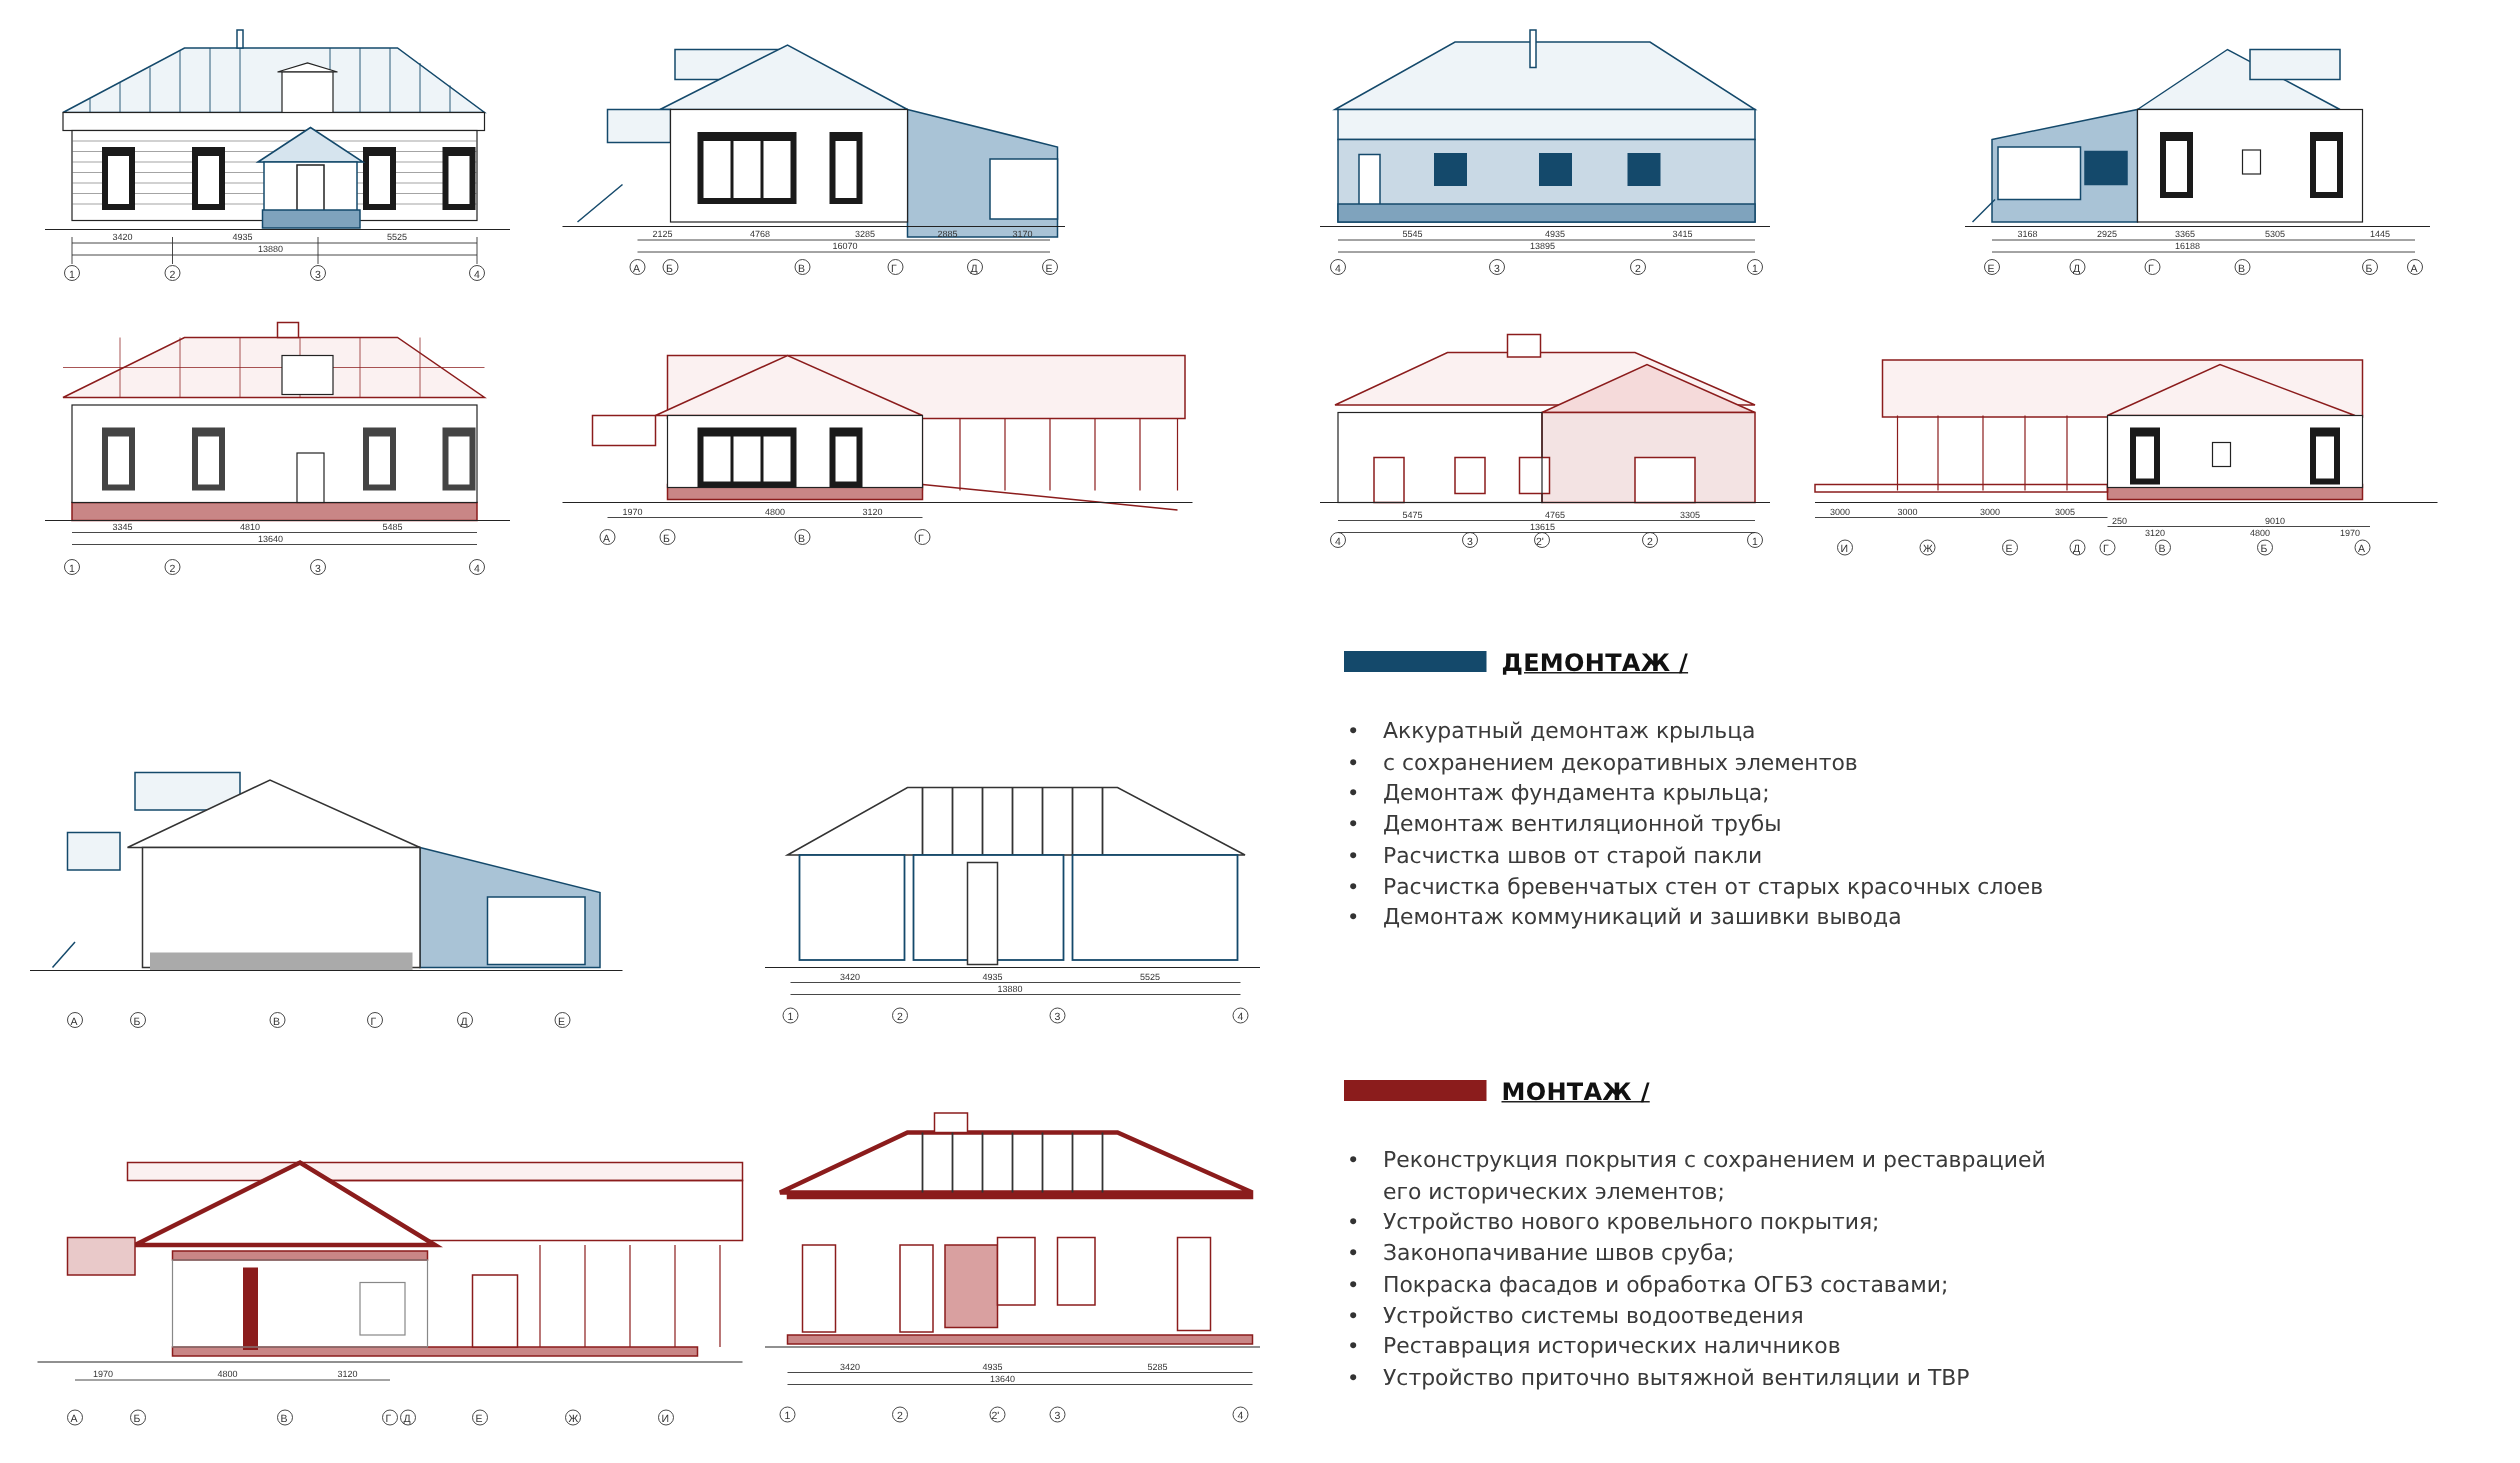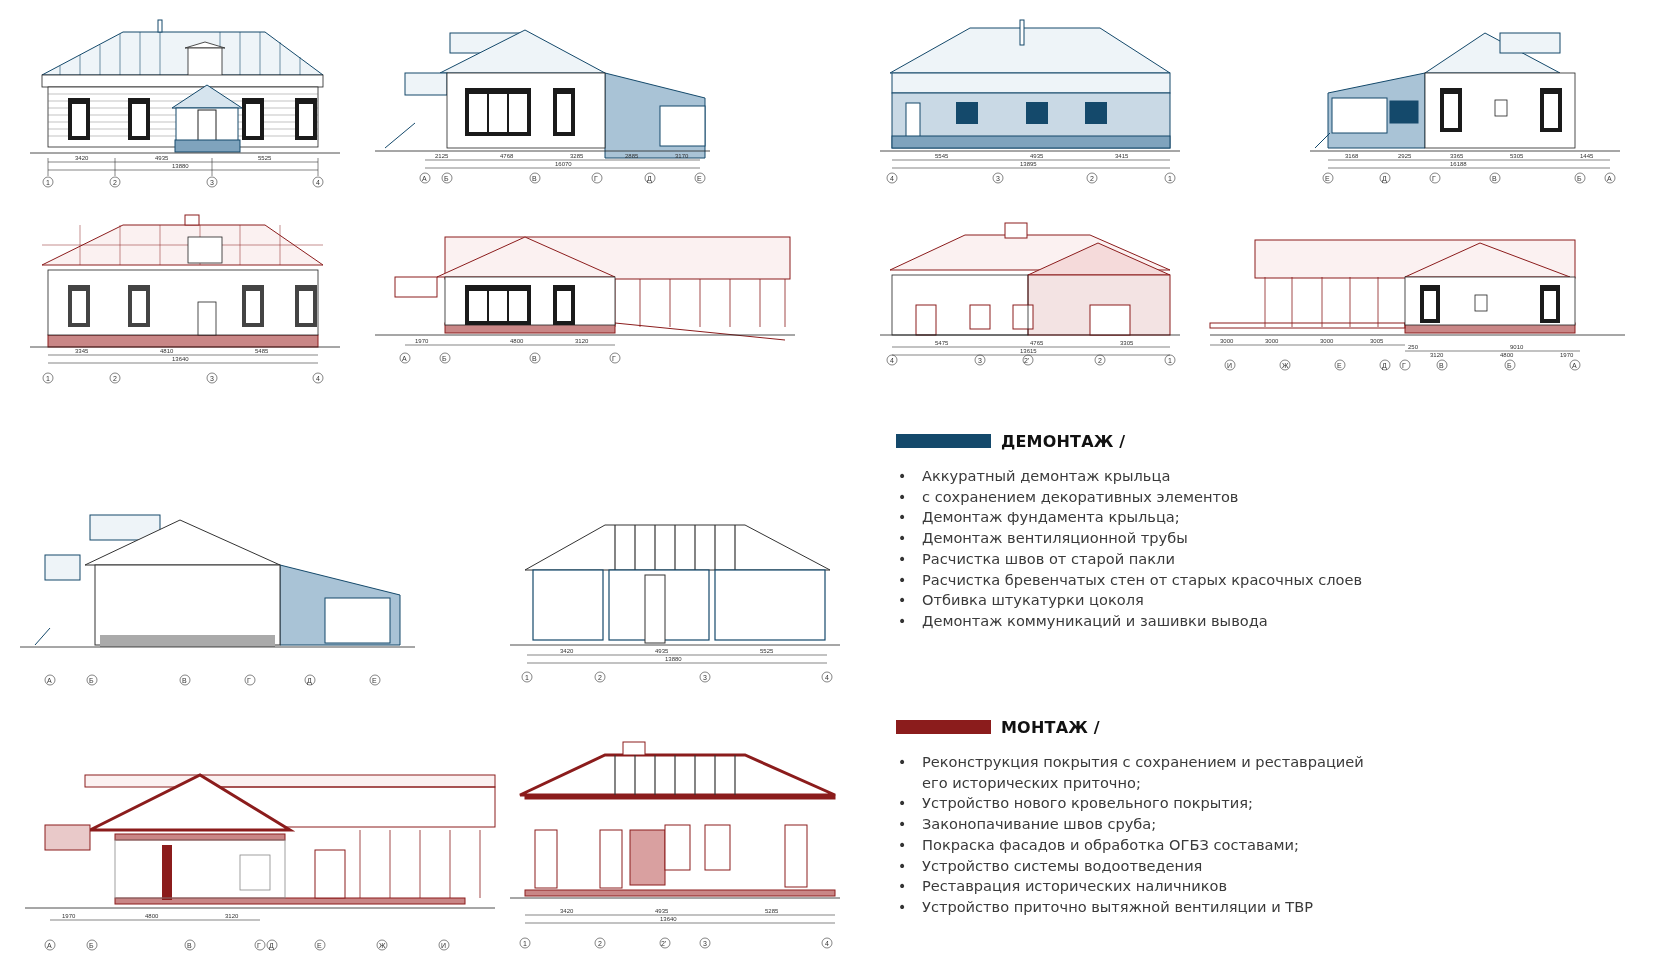--- a/index.html
+++ b/index.html
@@ -2,24 +2,24 @@
 <html><head>
 <meta charset="utf-8">
 <style>
   html,body{margin:0;padding:0;background:#ffffff;}
   body{width:1680px;height:975px;position:relative;overflow:hidden;font-family:"DejaVu Sans","Liberation Sans",sans-serif;color:#222;}
   .drawing{position:absolute;}
   .drawing svg{display:block;overflow:visible;}
   .dim-text{font-family:"Liberation Sans",sans-serif;font-size:6px;fill:#333;}
   .axis-text{font-family:"Liberation Sans",sans-serif;font-size:7px;fill:#333;}
   .legend{position:absolute;left:896px;}
-  .legend-head{display:flex;align-items:center;height:22px;}
+  .legend-head{display:flex;align-items:center;height:22px;text-decoration:underline;}
   .legend-bar{width:95px;height:14px;margin-right:10px;}
   .legend-title{font-family:"DejaVu Sans",sans-serif;font-weight:bold;font-size:16px;color:#111;letter-spacing:0.2px;}
-  .legend-list{list-style:none;margin:14px 0 0 0;padding:0;}
+  .legend-list{list-style:none;margin:26px 0 0 0;padding:0;}
   .legend-list li{position:relative;padding-left:26px;font-family:"DejaVu Sans",sans-serif;font-size:14.6px;line-height:20.7px;color:#3a3a3a;white-space:nowrap;}
   .legend-list li::before{content:"•";position:absolute;left:2px;top:0;color:#333;font-size:14px;}
   .legend-list li.cont{padding-left:26px;}
   .legend-list li.cont::before{content:"";}
 </style>
 </head>
 <body>
 
 <div class="drawing" style="left:20px;top:10px;">
   <svg width="330" height="175" viewBox="0 0 330 175">
@@ -624,33 +624,32 @@
     <div class="legend-bar" style="background:#14496b;"></div>
     <span class="legend-title">ДЕМОНТАЖ /</span>
   </div>
   <ul class="legend-list">
     <li>Аккуратный демонтаж крыльца</li>
     <li>с сохранением декоративных элементов</li>
     <li>Демонтаж фундамента крыльца;</li>
     <li>Демонтаж вентиляционной трубы</li>
     <li>Расчистка швов от старой пакли</li>
     <li>Расчистка бревенчатых стен от старых красочных слоев</li>
-    <li>Отбивка штукатурки цоколя</li>
     <li>Демонтаж коммуникаций и зашивки вывода</li>
   </ul>
 </section>
 
 <section class="legend" style="top:716px;">
   <div class="legend-head">
     <div class="legend-bar" style="background:#8b1c1c;"></div>
     <span class="legend-title">МОНТАЖ /</span>
   </div>
   <ul class="legend-list">
     <li>Реконструкция покрытия с сохранением и реставрацией</li>
-    <li class="cont">его исторических приточно;</li>
+    <li class="cont">его исторических элементов;</li>
     <li>Устройство нового кровельного покрытия;</li>
     <li>Законопачивание швов сруба;</li>
     <li>Покраска фасадов и обработка ОГБЗ составами;</li>
     <li>Устройство системы водоотведения</li>
     <li>Реставрация исторических наличников</li>
     <li>Устройство приточно вытяжной вентиляции и ТВР</li>
   </ul>
 </section>
 
 </body></html>

